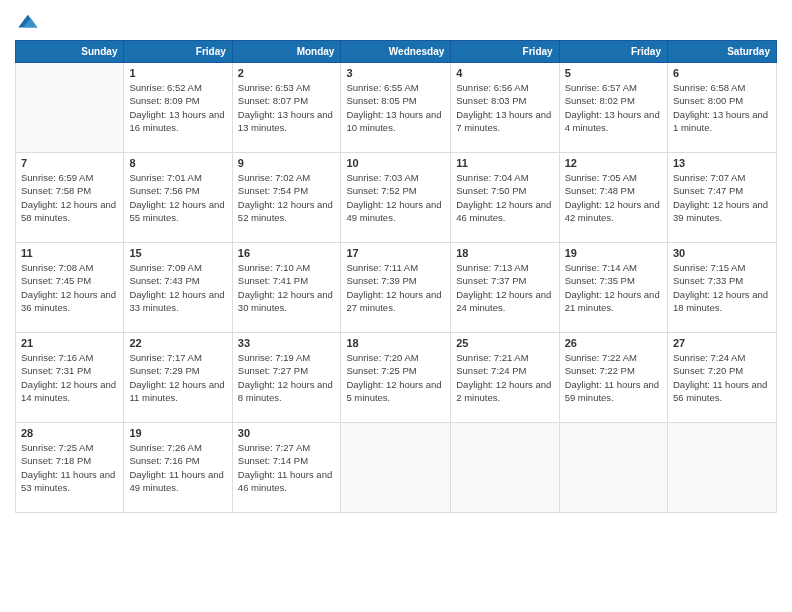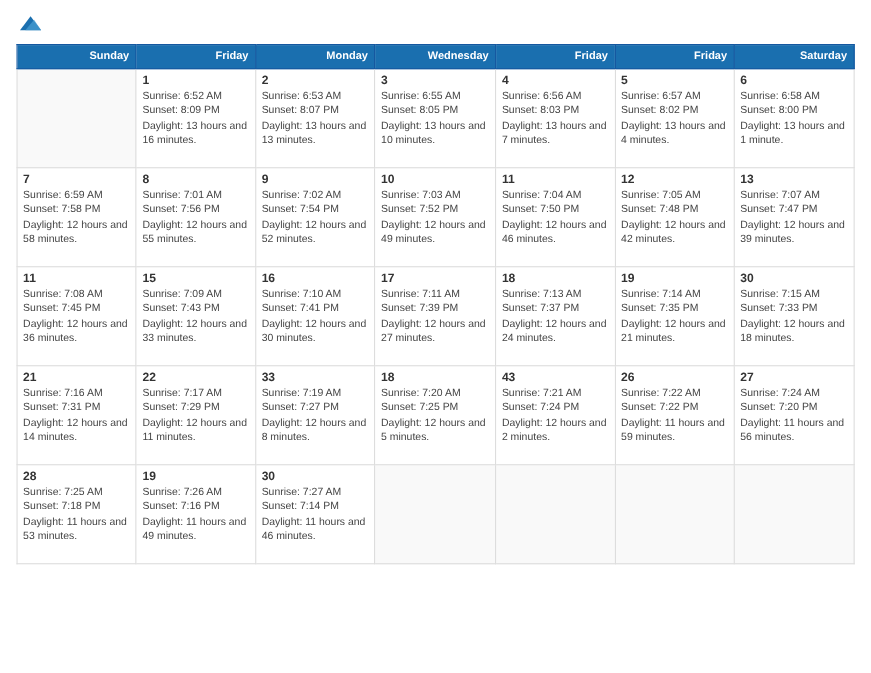--- a/index.html
+++ b/index.html
@@ -219,21 +219,21 @@
           </td>
           <td>
             <span class="day-number">33</span>
             <div class="day-info">Sunrise: 7:19 AM<br>Sunset: 7:27 PM<br>Daylight: 12 hours and 8 minutes.</div>
           </td>
           <td>
             <span class="day-number">18</span>
             <div class="day-info">Sunrise: 7:20 AM<br>Sunset: 7:25 PM<br>Daylight: 12 hours and 5 minutes.</div>
           </td>
           <td>
-            <span class="day-number">43</span>
+            <span class="day-number">25</span>
             <div class="day-info">Sunrise: 7:21 AM<br>Sunset: 7:24 PM<br>Daylight: 12 hours and 2 minutes.</div>
           </td>
           <td>
             <span class="day-number">26</span>
             <div class="day-info">Sunrise: 7:22 AM<br>Sunset: 7:22 PM<br>Daylight: 11 hours and 59 minutes.</div>
           </td>
           <td>
             <span class="day-number">27</span>
             <div class="day-info">Sunrise: 7:24 AM<br>Sunset: 7:20 PM<br>Daylight: 11 hours and 56 minutes.</div>
           </td>

